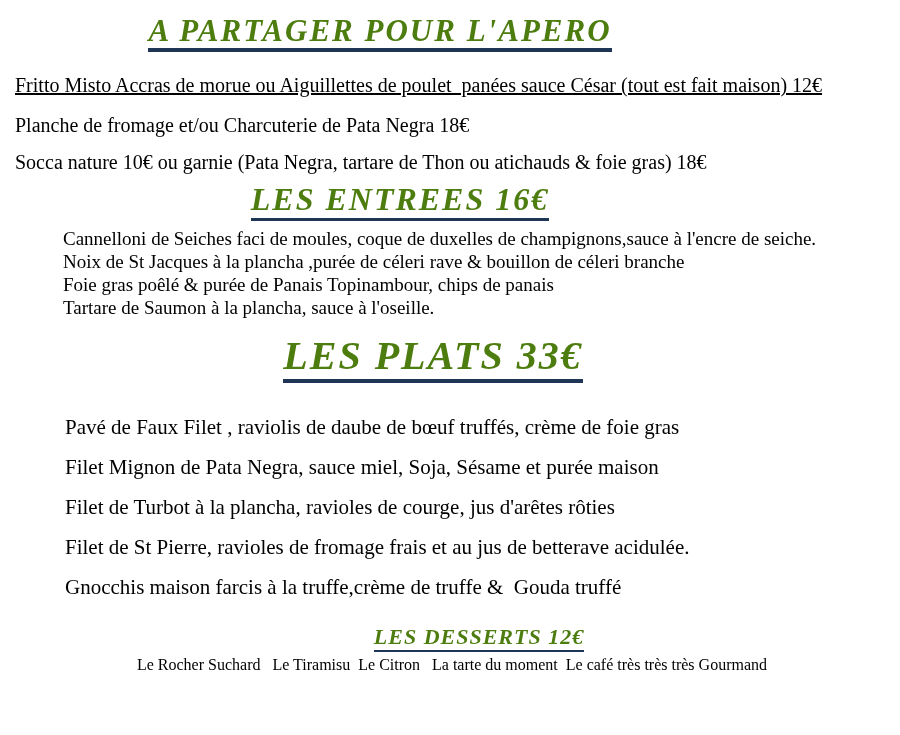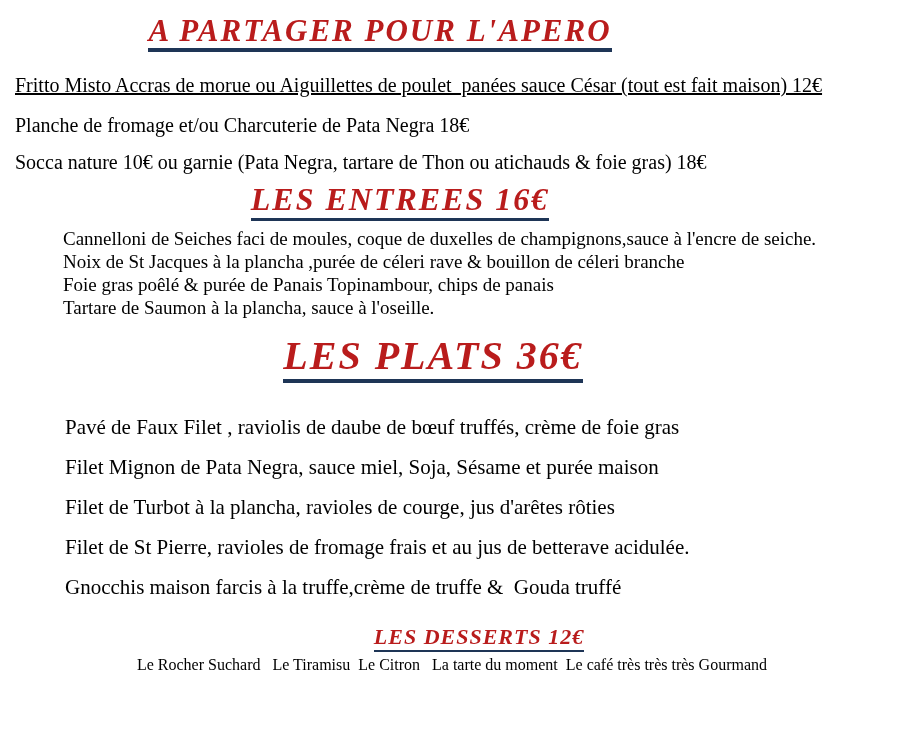--- a/index.html
+++ b/index.html
@@ -23,21 +23,21 @@
   }
   .w1 { width: 760px; }
   .w2 { width: 800px; }
   .w3 { width: 866px; }
   .w4 { width: 100%; }
   .hdr {
     display: inline-block;
     margin: 0;
     font-weight: bold;
     font-style: italic;
-    color: #b91c1c;
+    color: #4d7c0f;
     border-bottom: 4px solid #1e3556;
     line-height: 1.08;
     padding-bottom: 1px;
   }
   .hdr-apero {
     font-size: 31px;
     letter-spacing: 2px;
   }
   .hdr-entrees {
     font-size: 32px;
@@ -108,21 +108,21 @@
       <h2 class="hdr hdr-entrees">LES ENTREES 16€</h2>
     </div>
     <p class="item entree e1">Cannelloni de Seiches faci de moules, coque de duxelles de champignons,sauce à l'encre de seiche.</p>
     <p class="item entree e2">Noix de St Jacques à la plancha ,purée de céleri rave &amp; bouillon de céleri branche</p>
     <p class="item entree e3">Foie gras poêlé &amp; purée de Panais Topinambour, chips de panais</p>
     <p class="item entree e4">Tartare de Saumon à la plancha, sauce à l'oseille.</p>
   </div>
 
   <div class="section">
     <div class="hdr-wrap w3 m-hdr3">
-      <h2 class="hdr hdr-plats">LES PLATS 36€</h2>
+      <h2 class="hdr hdr-plats">LES PLATS 33€</h2>
     </div>
     <p class="item plat p1">Pavé de Faux Filet , raviolis de daube de bœuf truffés, crème de foie gras</p>
     <p class="item plat p2">Filet Mignon de Pata Negra, sauce miel, Soja, Sésame et purée maison</p>
     <p class="item plat p3">Filet de Turbot à la plancha, ravioles de courge, jus d'arêtes rôties</p>
     <p class="item plat p4">Filet de St Pierre, ravioles de fromage frais et au jus de betterave acidulée.</p>
     <p class="item plat p5">Gnocchis maison farcis à la truffe,crème de truffe &amp;  Gouda truffé</p>
   </div>
 
   <div class="section">
     <div class="hdr-wrap w4 m-hdr4">

